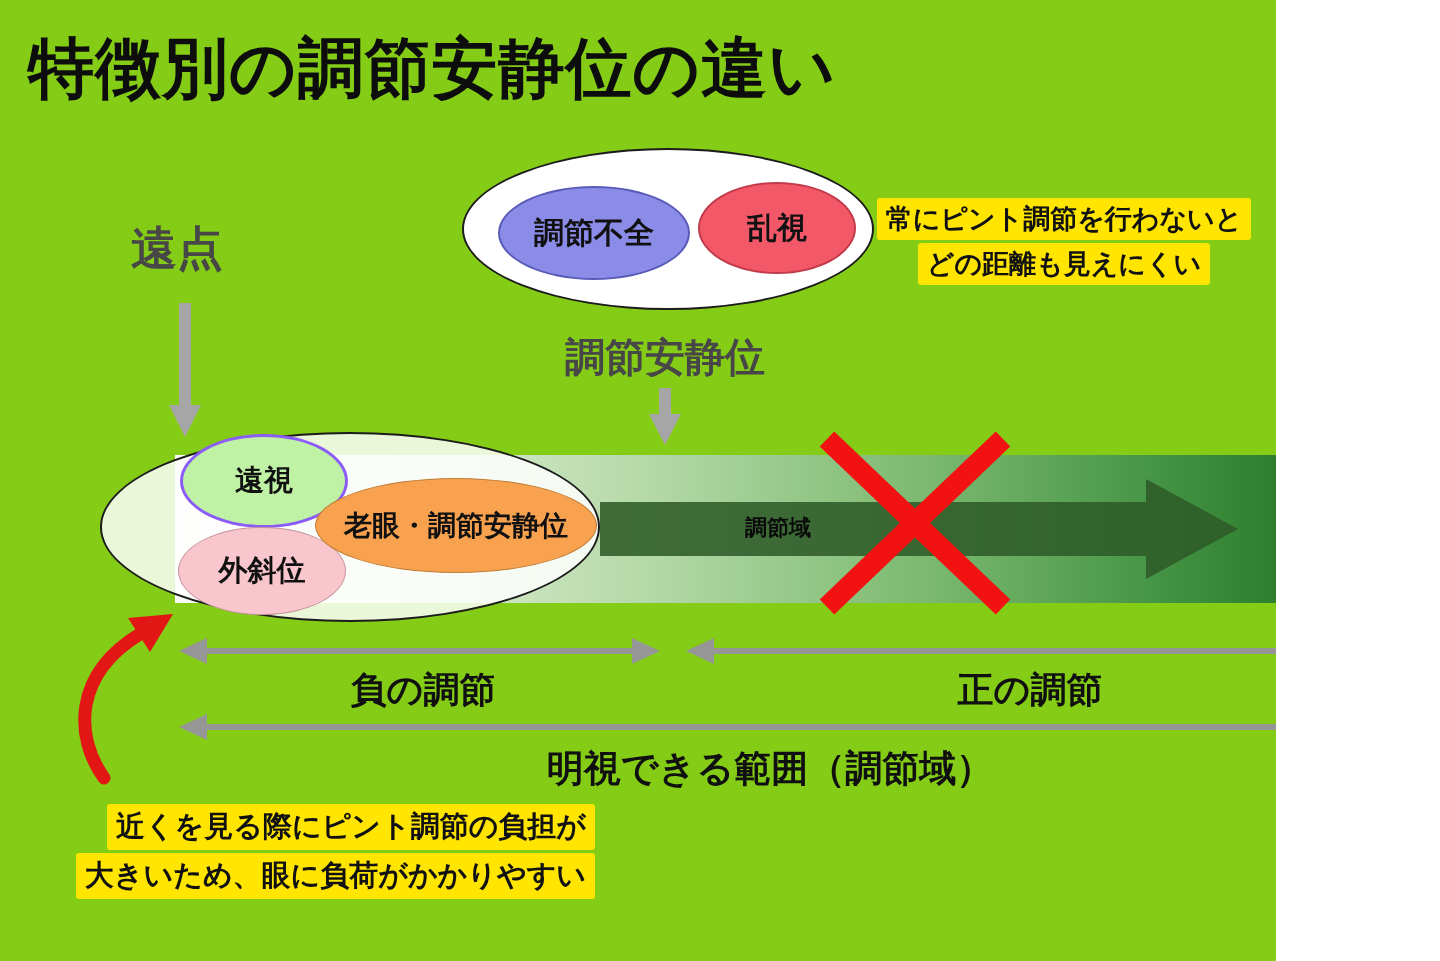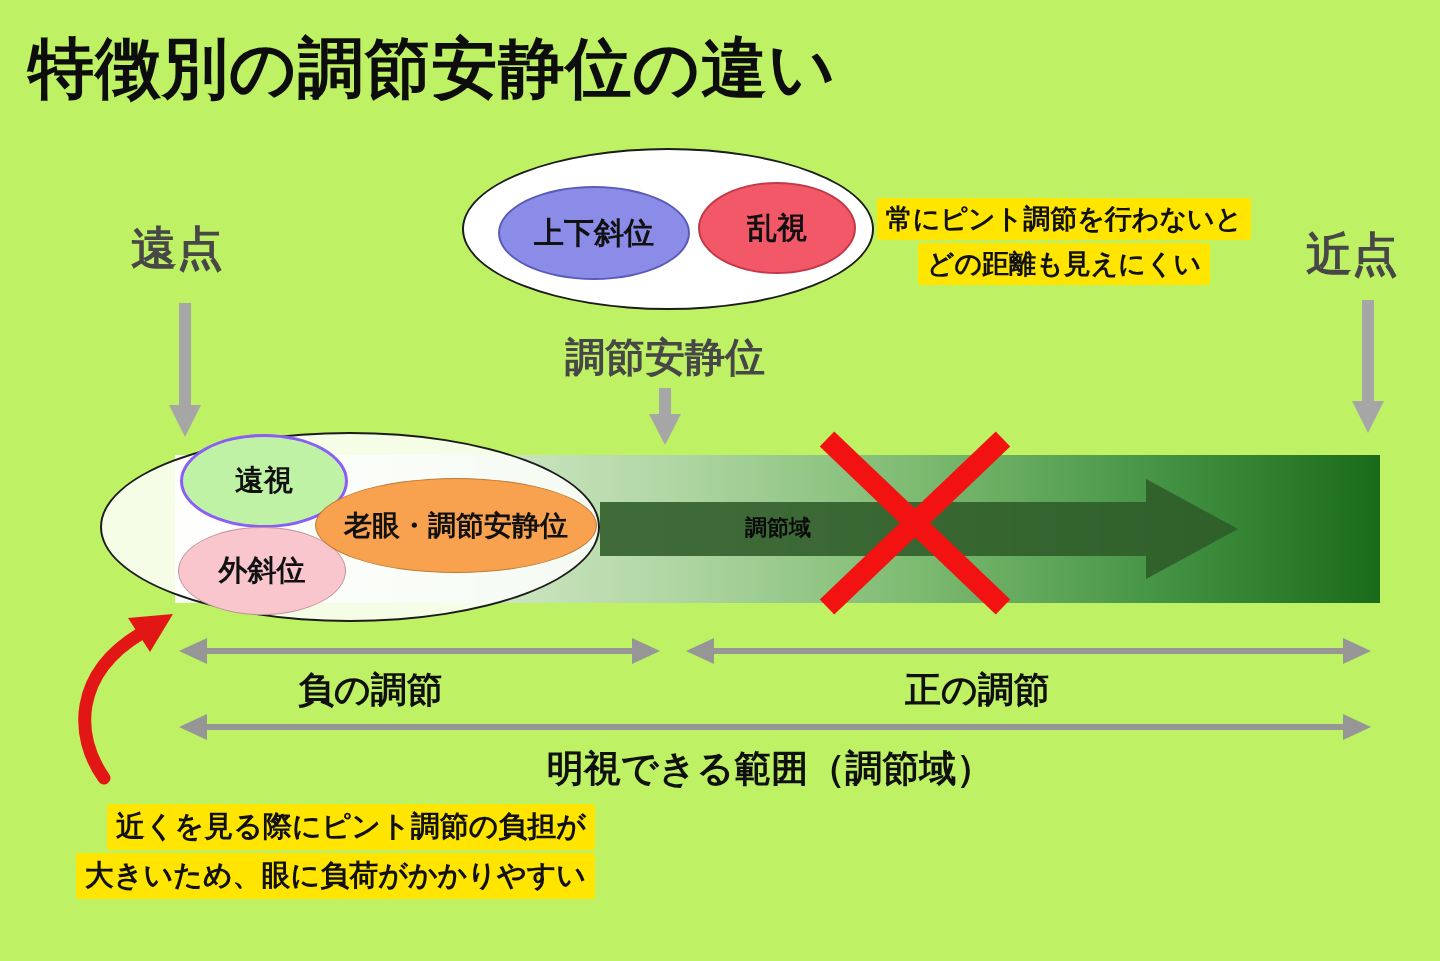--- a/index.html
+++ b/index.html
@@ -1,18 +1,18 @@
 <!DOCTYPE html>
 <html><head>
 <meta charset="utf-8">
 <style>
   * { margin:0; padding:0; box-sizing:border-box; }
   html,body { background:#ffffff; }
   body { font-family:"Liberation Sans","DejaVu Sans",sans-serif; color:#111; }
-  .canvas { position:relative; width:1440px; height:961px; background:#bef264; overflow:hidden; }
+  .canvas { position:relative; width:1276px; height:961px; background:#84cc16; overflow:hidden; }
 
   .title { position:absolute; left:28px; top:24px; font-size:66px; font-weight:800; color:#0d0d0d; letter-spacing:1px; z-index:50; }
 
   .axis-label { position:absolute; font-size:46px; font-weight:800; color:#474747; z-index:50; }
   .far-point  { left:131px; top:218px;font-family:Liberation Serif, serif; }
   .near-point { left:1306px; top:224px; }
   .resting-label { position:absolute; left:545px; top:330px; width:240px; text-align:center; font-size:40px; font-weight:800; color:#474747; z-index:50; }
 
   .ellipse { position:absolute; border-radius:50%; display:flex; align-items:center; justify-content:center; font-weight:700; color:#111; z-index:12; }
   .outline-ellipse { position:absolute; border:2px solid #1c1c1c; border-radius:50%; background:#ffffff; z-index:10; }
@@ -26,41 +26,41 @@
   .el-pink   { left:178px; top:527px; width:168px; height:88px; border:1px solid #c4939b; font-size:29px; }
   .el-orange { left:315px; top:478px; width:282px; height:95px; border:1px solid #bf7a33; font-size:28px; z-index:13; }
 
   .bar { position:absolute; left:175px; top:455px; width:1205px; height:148px; z-index:5;
          background:linear-gradient(to right,#f7fbf4 0%,#ddeed3 18%,#b3d8a6 40%,#7cba70 62%,#449344 82%,#1a6b19 100%); }
 
   .overlay-svg { position:absolute; left:0; top:0; width:1440px; height:961px; z-index:20; pointer-events:none; }
 
   .range-label { position:absolute; left:712px; top:513px; width:132px; text-align:center; font-size:22px; font-weight:800; color:#0a0a0a; z-index:50; }
 
-  .span-label { position:absolute; text-align:left; font-size:36px; font-weight:800; color:#101010; z-index:50; }
+  .span-label { position:absolute; text-align:center; font-size:36px; font-weight:800; color:#101010; z-index:50; }
   .neg-label  { left:298px; top:666px; width:250px; }
   .pos-label  { left:905px; top:666px; width:250px; }
   .clear-label { position:absolute; left:420px; top:744px; width:700px; text-align:center; font-size:37px; font-weight:800; color:#101010; z-index:50; }
 
   .note { position:absolute; z-index:50; }
   .note-top { left:868px; top:198px; width:392px; text-align:center; }
   .note-bottom { left:55px; top:804px; width:540px; text-align:right; }
   .note-line { display:inline-block; padding:3px 9px; margin-bottom:3px; font-weight:800; color:#111; font-size:27px; border-radius:3px; }
   .note-bottom .note-line { font-size:29px; }
 </style>
 </head>
 <body>
 
 <div class="canvas">
 
   <div class="title">特徴別の調節安静位の違い</div>
 
   <div class="outline-ellipse top-outline"></div>
   <div class="ellipse el-blue" style="background: rgb(139, 139, 232);">
-    <span>上下斜位</span>
+    <span>調節不全</span>
   </div>
   <div class="ellipse el-red" style="background: rgb(242, 88, 104);">
     <span>乱視</span>
   </div>
 
   <div class="note note-top">
     <span class="note-line" style="background: rgb(255, 229, 0);">常にピント調節を行わないと</span><br>
     <span class="note-line" style="background: rgb(255, 229, 0);">どの距離も見えにくい</span>
   </div>
 

